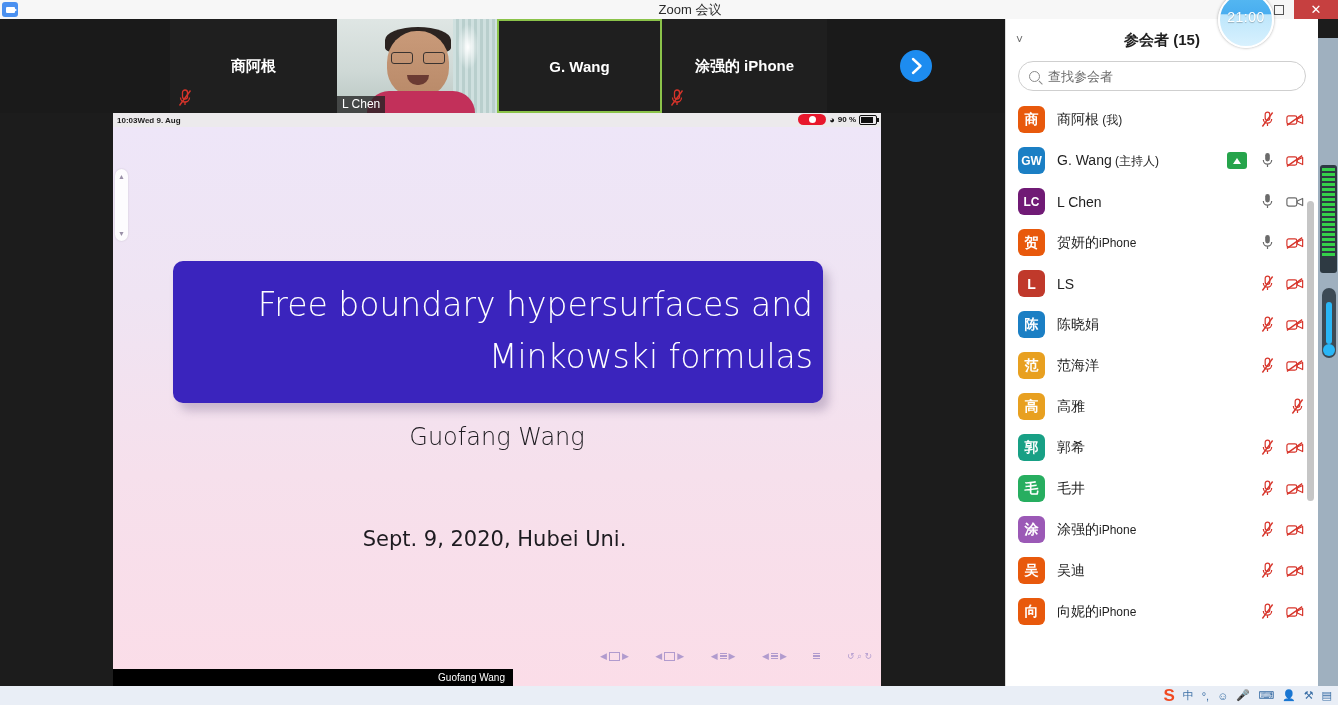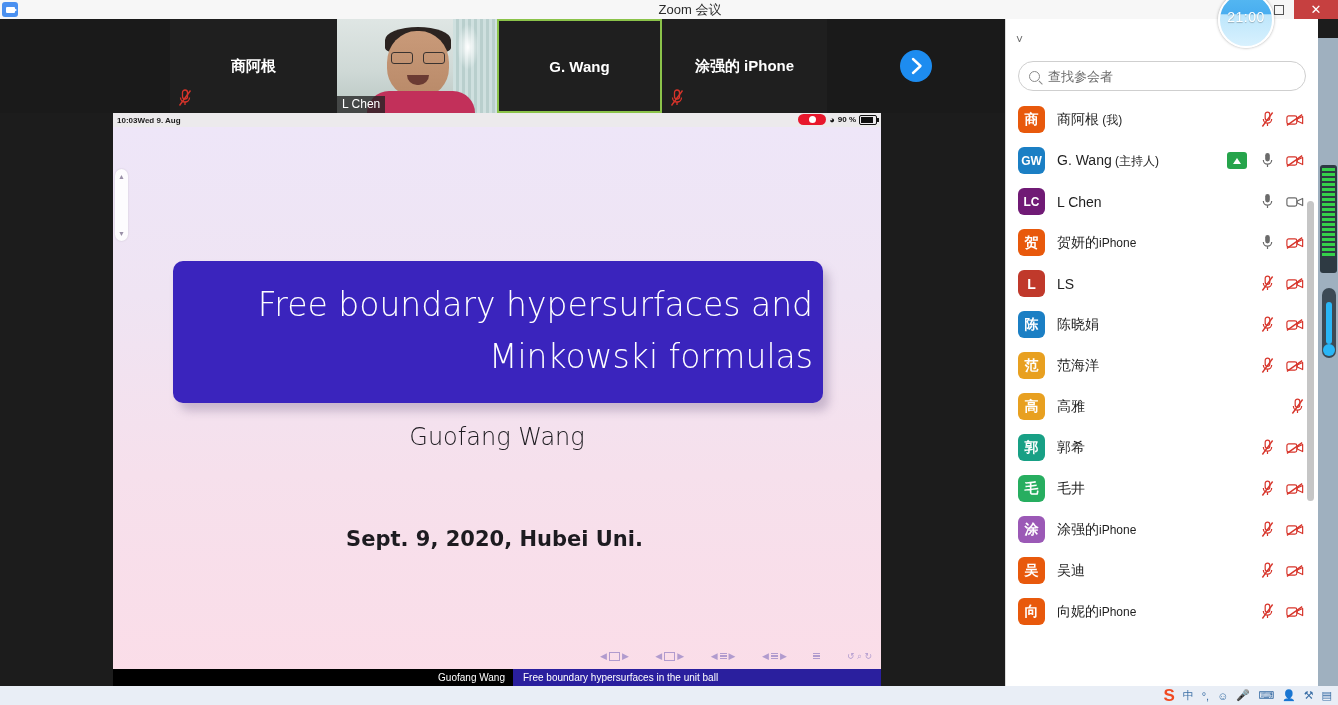--- a/index.html
+++ b/index.html
@@ -161,21 +161,21 @@
   .author {
     position: absolute; left: 0; right: 0; top: 296px; text-align: center;
     font-size: 24px; color: #1d1b20; font-family: "DejaVu Sans", sans-serif; font-weight: 300;
   }
   .affil {
     position: absolute; left: 0; right: 0; top: 355px; text-align: center;
     font-size: 16px; color: #1d1b20; font-family: "DejaVu Sans", sans-serif;
   }
   .date-line {
     position: absolute; left: 0; right: 5px; top: 400px; text-align: center;
-    font-size: 21px; color: #1d1b20; font-family: "DejaVu Sans", sans-serif; font-weight: 700;
+    font-size: 21px; color: #1d1b20; font-family: "DejaVu Sans", sans-serif; font-weight: 400;
   }
 
   .beamer-nav {
     position: absolute; left: 487px; bottom: 22px; width: 272px; height: 16px;
     display: flex; align-items: center; justify-content: space-between;
     opacity: .5;
   }
   .beamer-nav .grp { display:flex; align-items:center; gap:2px; color:#6a5bb5; font-size:9px; }
   .beamer-nav .sq { width:9px;height:7px;border:1px solid #6a5bb5; }
   .beamer-nav .bars { display:flex;flex-direction:column;gap:1px; }
@@ -440,29 +440,29 @@
                 <i></i>
                 <i></i>
                 <i></i>
               </span>
             </div>
           <div class="grp">↺ ⌕ ↻</div>
         </div>
 
         <div class="beamer-footer">
           <div class="bf-black">Guofang Wang</div>
-          <div class="bf-blue">Free boundary hypersurfaces in the unit ball</div>
         </div>
       </div>
     </div>
 
     <div class="panel">
 
       <div class="panel-head">
         <span class="panel-collapse">˅</span>
+        <div class="panel-title">参会者 (15)</div>
       </div>
 
       <div class="search-wrap">
         <div class="search-box">
           <span class="mag"></span>
           <input type="text" placeholder="查找参会者" style="">
         </div>
       </div>
 
       <div class="plist" id="participant-list">

